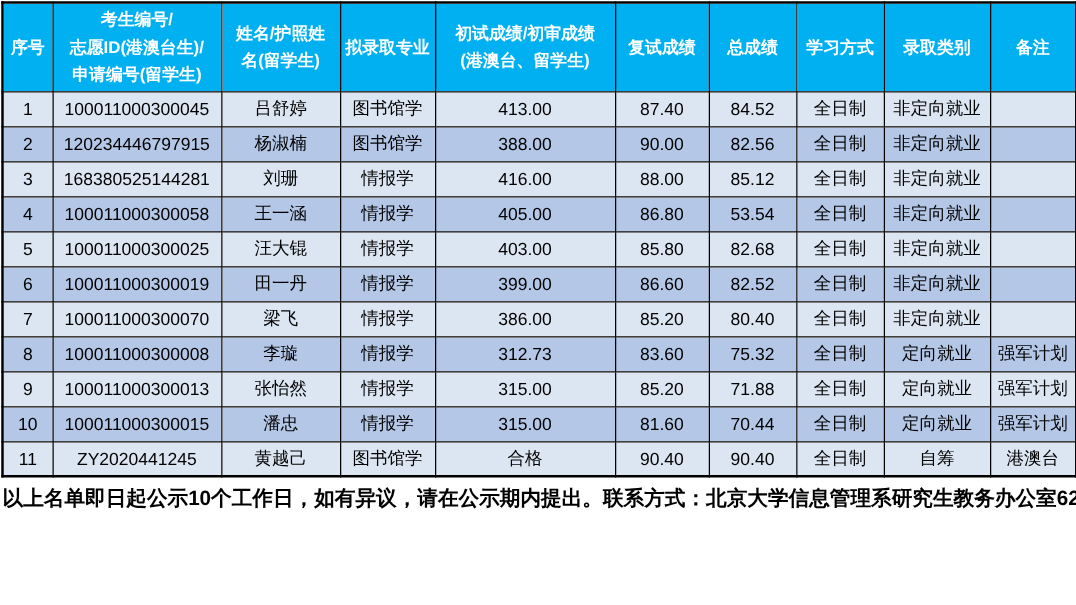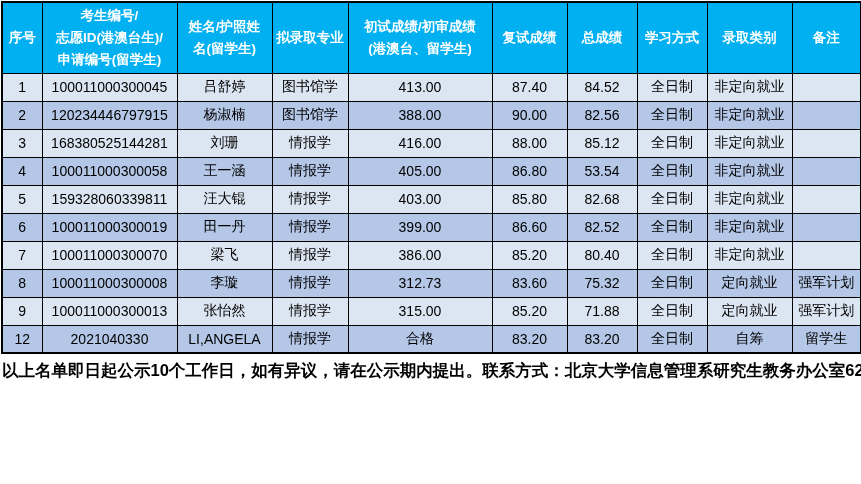--- a/index.html
+++ b/index.html
@@ -134,21 +134,21 @@
         <td>情报学</td>
         <td>405.00</td>
         <td>86.80</td>
         <td>53.54</td>
         <td>全日制</td>
         <td>非定向就业</td>
         <td></td>
       </tr>
       <tr class="row-light">
         <td>5</td>
-        <td>159328060339811</td>
+        <td>100011000300025</td>
         <td>汪大锟</td>
         <td>情报学</td>
         <td>403.00</td>
         <td>85.80</td>
         <td>82.68</td>
         <td>全日制</td>
         <td>非定向就业</td>
         <td></td>
       </tr>
       <tr class="row-dark">
@@ -193,27 +193,39 @@
         <td>张怡然</td>
         <td>情报学</td>
         <td>315.00</td>
         <td>85.20</td>
         <td>71.88</td>
         <td>全日制</td>
         <td>定向就业</td>
         <td>强军计划</td>
       </tr>
       <tr class="row-dark">
-        <td>12</td>
-        <td>2021040330</td>
-        <td>LI,ANGELA</td>
-        <td>情报学</td>
+        <td>10</td>
+        <td>100011000300015</td>
+        <td>潘忠</td>
+        <td>情报学</td>
+        <td>315.00</td>
+        <td>81.60</td>
+        <td>70.44</td>
+        <td>全日制</td>
+        <td>定向就业</td>
+        <td>强军计划</td>
+      </tr>
+      <tr class="row-light">
+        <td>11</td>
+        <td>ZY2020441245</td>
+        <td>黄越己</td>
+        <td>图书馆学</td>
         <td>合格</td>
-        <td>83.20</td>
-        <td>83.20</td>
+        <td>90.40</td>
+        <td>90.40</td>
         <td>全日制</td>
         <td>自筹</td>
-        <td>留学生</td>
+        <td>港澳台</td>
       </tr>
     </tbody>
 </table>
 
 <div class="footer-note">以上名单即日起公示10个工作日，如有异议，请在公示期内提出。联系方式：北京大学信息管理系研究生教务办公室62754114。</div>
 
 </body></html>

